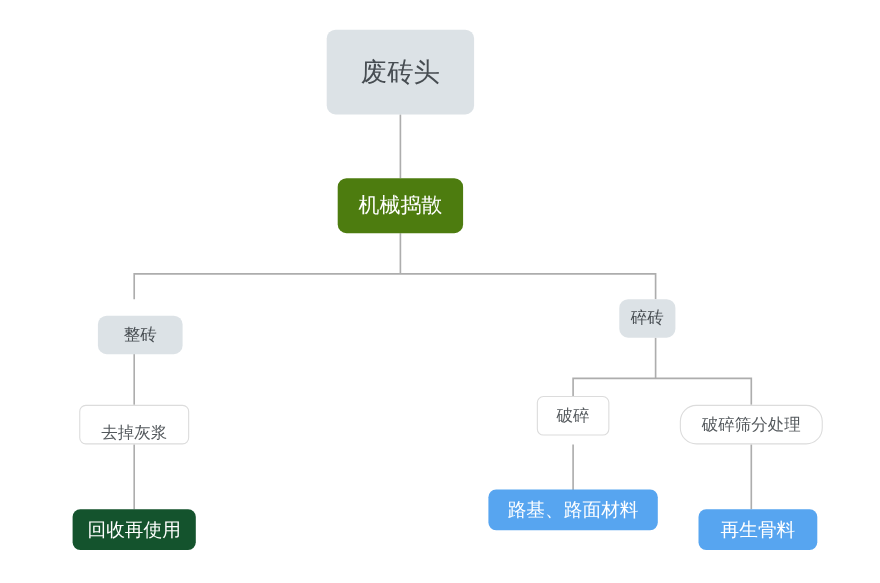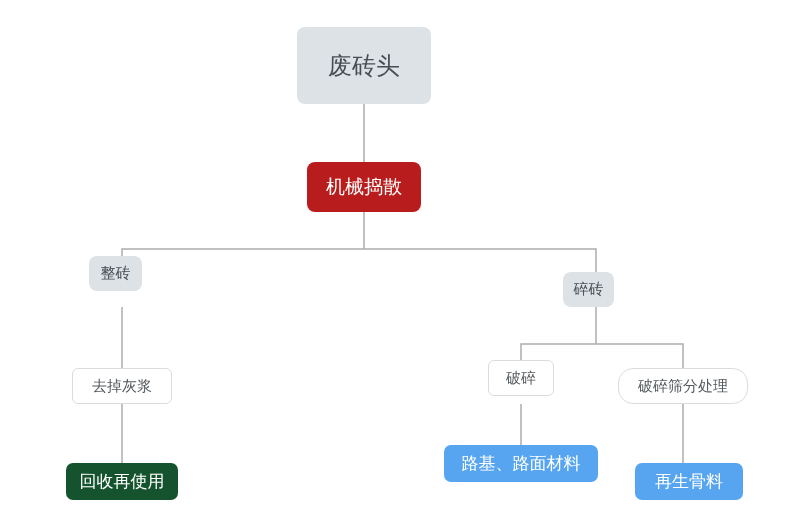--- a/index.html
+++ b/index.html
@@ -31,21 +31,21 @@
     box-sizing: border-box;
     white-space: nowrap;
     cursor: default;
   }
   .node-gray {
     background: #dce2e6;
     color: #474d52;
     border-radius: 8px;
   }
   .node-red {
-    background: #b91c1c;
+    background: #4d7c0f;
     color: #ffffff;
     border-radius: 8px;
   }
   .node-white {
     background: #ffffff;
     color: #54595d;
     border: 1px solid #dcdcdc;
     border-radius: 6px;
   }
   .node-green {
@@ -54,23 +54,23 @@
     border-radius: 7px;
   }
   .node-blue {
     background: #57a5f0;
     color: #ffffff;
     border-radius: 7px;
   }
   
   .n-root            { left: 297px; top: 27px;  width: 134px; height: 77px; font-size: 24px; text-align: center; }
   .n-process         { left: 307px; top: 162px; width: 114px; height: 50px; font-size: 19px; }
-  .n-whole-brick     { left: 89px;  top: 256px; width: 53px;  height: 35px; font-size: 15px; text-align: right; }
+  .n-whole-brick     { left: 89px;  top: 287px; width: 77px;  height: 35px; font-size: 15px; text-align: right; }
   .n-broken-brick    { left: 563px; top: 272px; width: 51px;  height: 35px; font-size: 15px; }
-  .n-remove-mortar   { left: 72px;  top: 368px; width: 100px; height: 36px; font-size: 15px; }
+  .n-remove-mortar   { left: 72px;  top: 368px; width: 100px; height: 36px; font-size: 15px; align-items: flex-end; }
   .n-crush           { left: 488px; top: 360px; width: 66px;  height: 36px; font-size: 15px; }
   .n-crush-screen    { left: 618px; top: 368px; width: 130px; height: 36px; font-size: 15px; border-radius: 15px; }
   .n-reuse           { left: 66px;  top: 463px; width: 112px; height: 37px; font-size: 17px; }
   .n-road-material   { left: 444px; top: 445px; width: 154px; height: 37px; font-size: 17px; }
   .n-recycled-agg    { left: 635px; top: 463px; width: 108px;  height: 37px; font-size: 17px; }
 </style>
 </head>
 <body>
 
 <div class="canvas">

